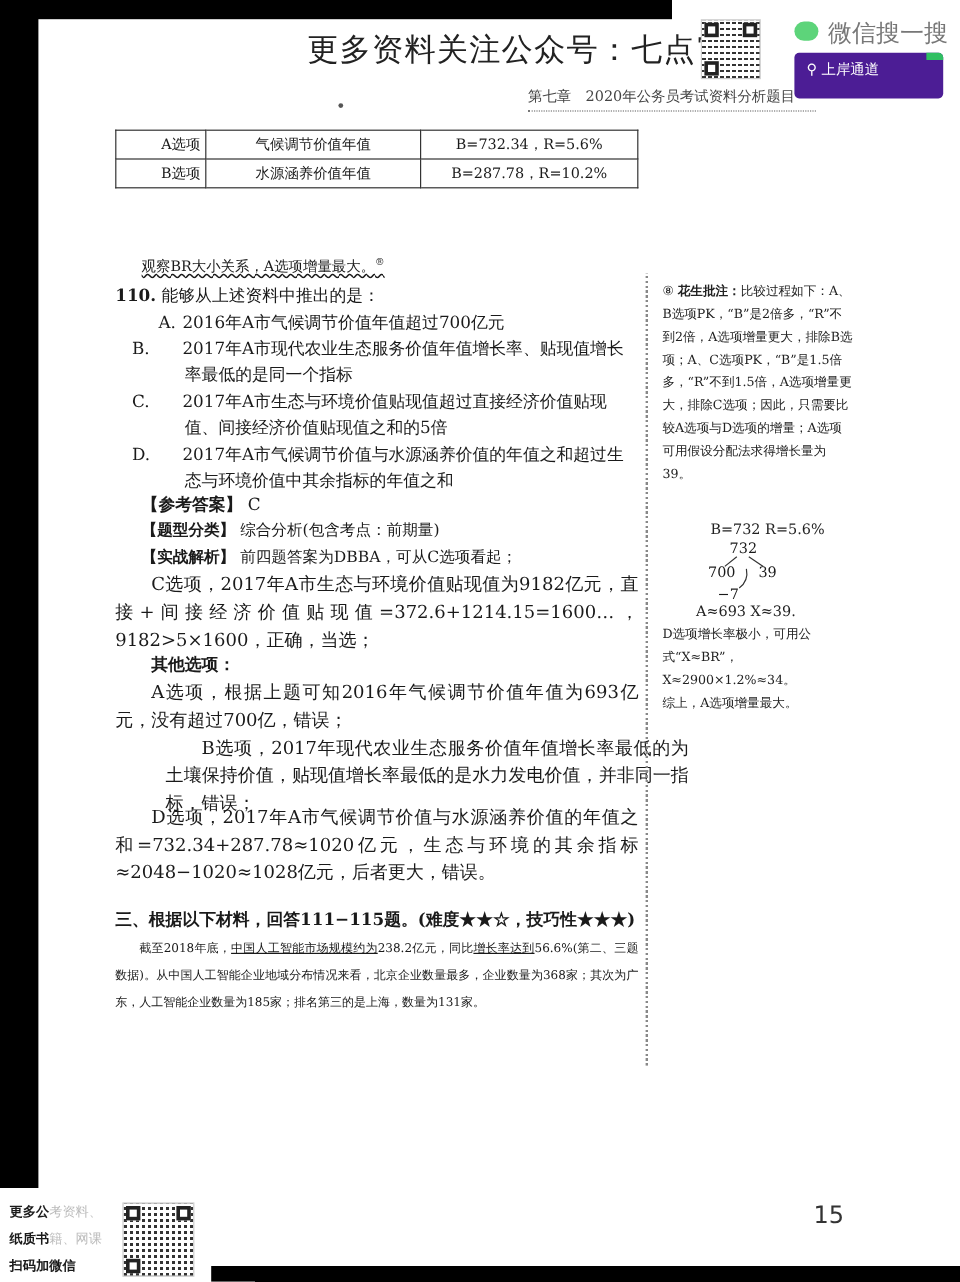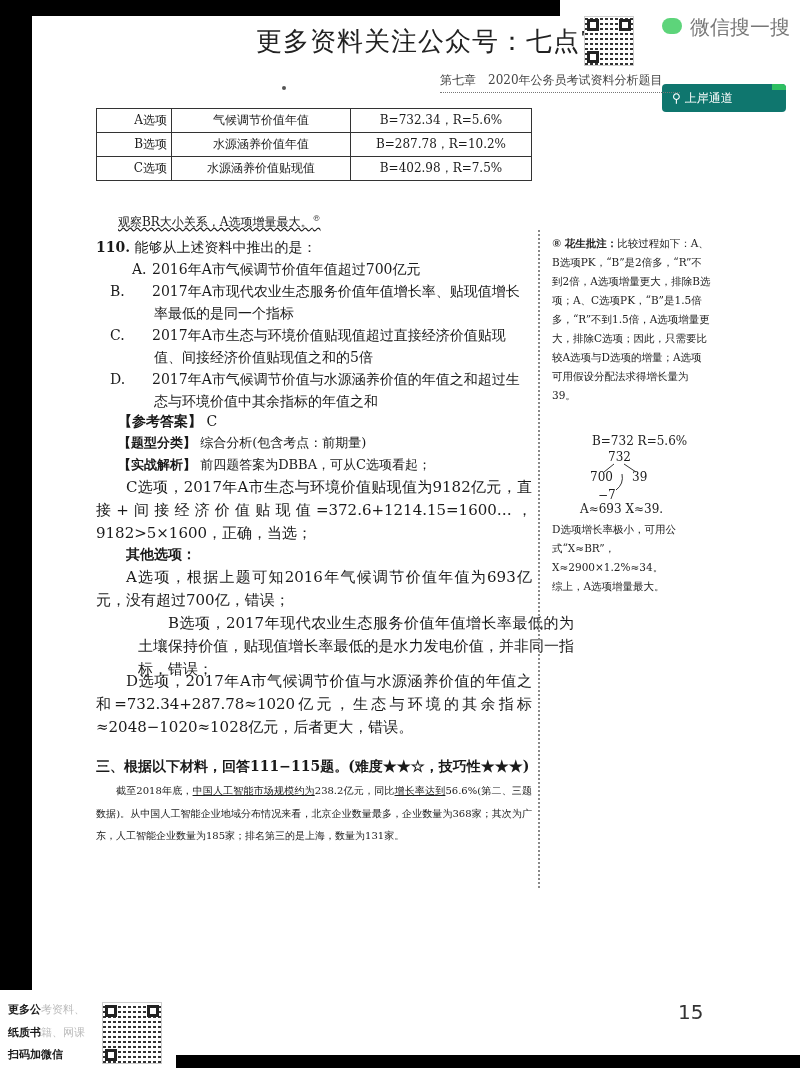--- a/index.html
+++ b/index.html
@@ -8,22 +8,22 @@
   .blk { position:absolute; background:#000; }
   .top-title { position:absolute; left:256px; top:24px; font-size:26px; letter-spacing:1px; color:#222;
                font-family:"DejaVu Serif", serif; }
   .qr { position:absolute; background:
         repeating-linear-gradient(90deg,#333 0 3px,#fff 3px 5px),
         repeating-linear-gradient(0deg,#333 0 2px,#fff 2px 5px);
         background-blend-mode:lighten; border:1px solid #ccc; }
   .qr .corner { position:absolute; width:12px; height:12px; border:3px solid #222; background:#fff; box-sizing:border-box; }
   .wx-label { position:absolute; left:690px; top:14px; font-size:20px; color:#777; font-family:"DejaVu Sans", sans-serif; }
   .wx-bubble { position:absolute; left:662px; top:18px; width:20px; height:16px; border-radius:10px; background:#5dd47a; }
-  .wx-search { position:absolute; left:662px; top:44px; width:124px; height:28px; background:#0f766e; border-radius:4px;
-               color:#fff; font-family:"DejaVu Sans", sans-serif; font-size:12px; line-height:28px; padding-left:10px; box-sizing:border-box;margin-top:40px; }
+  .wx-search { position:absolute; left:662px; top:44px; width:124px; height:38px; background:#4c1d95; border-radius:4px;
+               color:#fff; font-family:"DejaVu Sans", sans-serif; font-size:12px; line-height:28px; padding-left:10px; box-sizing:border-box; }
   .wx-search .flag { position:absolute; right:0; top:0; width:14px; height:6px; background:#2fbf62; border-top-right-radius:4px; }
   .running-head { position:absolute; left:440px; top:72px; font-size:12px; color:#444; border-bottom:1px dotted #777; padding-bottom:3px; width:240px; }
   .dot-mark { position:absolute; left:282px; top:86px; width:4px; height:4px; border-radius:2px; background:#555; }
 
   table.opts { position:absolute; left:96px; top:108px; width:436px; border-collapse:collapse; font-size:12px; }
   table.opts td { border:1px solid #333; height:23px; text-align:center; padding:0 4px; }
   table.opts td:first-child { width:62px; text-align:right; padding-left:8px; }
   table.opts td:nth-child(2) { width:170px; }
   .note-line { position:absolute; left:118px; top:214px; font-size:12px; text-decoration:underline; text-decoration-style:wavy; }
   .note-line sup { font-size:8px; }
@@ -78,25 +78,20 @@
   <tbody>
       <tr>
     <td>A选项</td>
     <td>气候调节价值年值</td>
     <td>B=732.34，R=5.6%</td>
   </tr>
   <tr>
     <td>B选项</td>
     <td>水源涵养价值年值</td>
     <td>B=287.78，R=10.2%</td>
-  </tr>
-  <tr>
-    <td>C选项</td>
-    <td>水源涵养价值贴现值</td>
-    <td>B=402.98，R=7.5%</td>
   </tr>
 </tbody>
   </table>
 <div class="note-line">
   <span>观察BR大小关系，A选项增量最大。</span><sup>®</sup>
 </div>
 
 <div class="para" style="left:96px;top:236px;">
   <span class="q-num">110.</span>
   <span>能够从上述资料中推出的是：</span>

